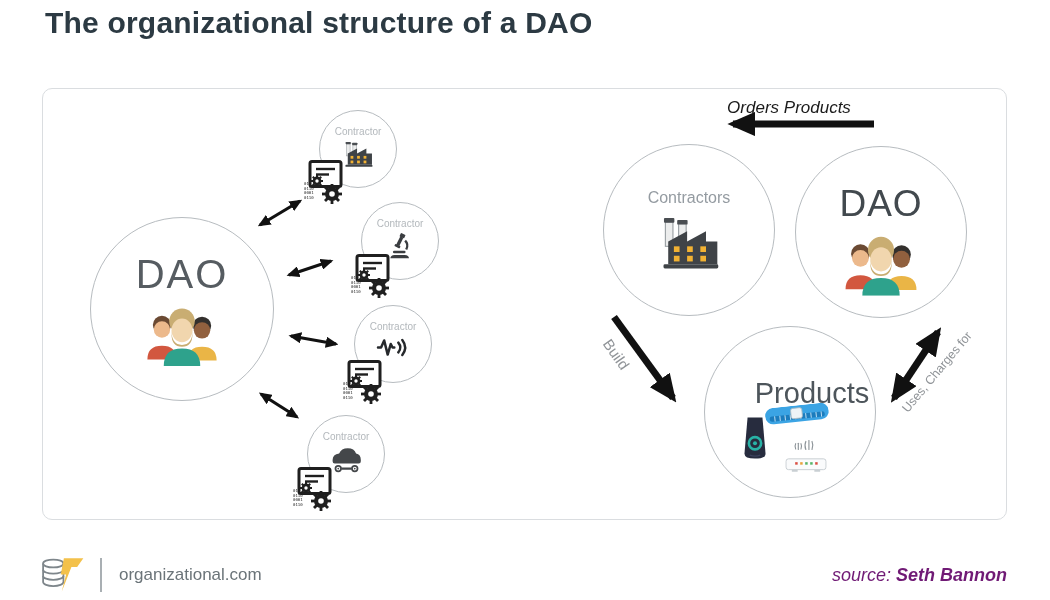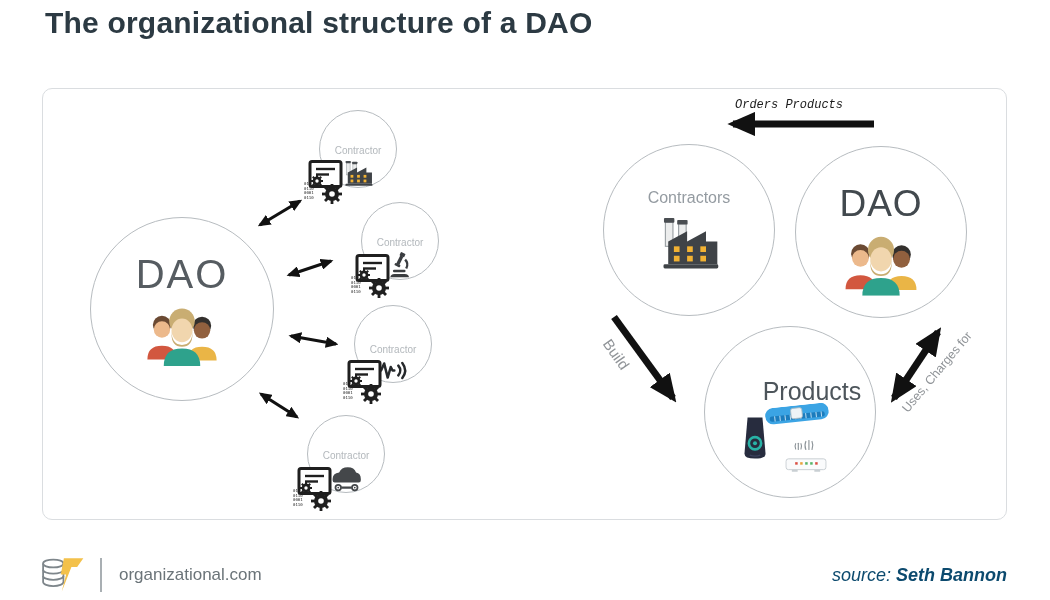--- a/index.html
+++ b/index.html
@@ -16,21 +16,21 @@
     border:1px solid #dadde0;border-radius:10px;background:#fff;
   }
   .circle{
     position:absolute;border:1.5px solid #b7bcc0;border-radius:50%;background:#fff;
     box-sizing:border-box;display:flex;flex-direction:column;align-items:center;
   }
   
   .dao-left{left:47px;top:128px;width:184px;height:184px;padding-top:34px;}
   .dao-left-label{font-size:40px;font-weight:300;color:#565c61;letter-spacing:2px;}
   .team-left{width:82px;height:64px;margin-top:5px;}
-  .contractor{width:78px;height:78px;padding-top:15px;border-width:1px;justify-content:flex-end;}
+  .contractor{width:78px;height:78px;padding-top:15px;border-width:1px;}
   .c1{left:276px;top:21px}.c2{left:318px;top:113px}.c3{left:311px;top:216px}.c4{left:264px;top:326px}
   .c-label{font-size:10px;color:#b3b8bc;}
   .c-icon{margin-top:4px;}
   .icon-factory-sm{width:34px;height:27px}
   .icon-micro{width:27px;height:27px}
   .icon-wave{width:34px;height:23px}
   .icon-car{width:33px;height:27px}
   .sc{position:absolute;width:40px;height:46px;}
   .sc svg{width:40px;height:46px;display:block;}
   .sc-code{
@@ -40,44 +40,44 @@
   }
   .s1{left:262px;top:69px}.s2{left:309px;top:163px}.s3{left:301px;top:269px}.s4{left:251px;top:376px}
   
   .big{width:172px;height:172px;}
   .contractors-c{left:560px;top:55px;padding-top:44px;}
   .dao-right{left:752px;top:57px;padding-top:36px;}
   .products-c{left:661px;top:237px;padding-top:50px;}
   .big-label{font-weight:300;}
   .contractors-label{font-size:16px;color:#949ba1;}
   .dao-right-label{font-size:37px;color:#42494e;letter-spacing:1px;}
-  .products-label{font-size:25px;color:#4d555b;margin-left:44px;}
+  .products-label{font-size:29px;color:#4d555b;margin-left:44px;}
   .factory-big{width:68px;height:55px;margin-top:9px;}
   .team-right{width:84px;height:66px;margin-top:5px;}
   .p-ico{position:absolute;}
   .p-speaker{left:36px;top:87px;width:28px;height:48px;}
   .p-band{left:60px;top:78px;width:64px;height:18px;transform:rotate(-6deg);}
   .p-wifi{left:88px;top:111px;width:23px;height:14px;}
   .p-router{left:79px;top:126px;width:44px;height:20px;}
   
   .orders-label{position:absolute;left:655px;top:9px;width:182px;text-align:center;
-    font-style:italic;font-weight:500;font-size:12px;color:#1b1b1b;font-family:Liberation Mono, monospace;}
+    font-style:italic;font-weight:500;font-size:17px;color:#1b1b1b;}
   .build-label{position:absolute;left:554px;top:262px;width:46px;transform:rotate(55deg);
     font-size:15px;color:#909498;}
   .uses-label{position:absolute;left:838px;top:276px;width:112px;transform:rotate(-50deg);
     font-size:12.5px;color:#909498;text-align:center;}
   .arrows{position:absolute;left:0;top:0;width:963px;height:430px;pointer-events:none;}
   .thin{stroke:#111;stroke-width:3.2;}
   .thick{stroke:#111;stroke-width:7;}
   
   .footer{position:absolute;left:0;top:552px;width:1050px;height:46px;display:flex;align-items:center;}
   .logo{margin-left:40px;width:46px;height:40px;}
   .divider{width:2px;height:34px;background:#a9afb3;margin-left:14px;margin-right:17px;}
   .site{font-size:17px;color:#6b7479;}
-  .source{margin-left:auto;margin-right:43px;font-size:18px;font-style:italic;color:#0c4a6e;}
+  .source{margin-left:auto;margin-right:43px;font-size:18px;font-style:italic;color:#701a75;}
   .source .name{font-weight:700;margin-left:5px;}
   .defs-hidden{position:absolute;width:0;height:0;overflow:hidden;}
 </style>
 </head>
 <body>
 
 <svg class="defs-hidden" aria-hidden="true">
   <defs>
     <symbol id="sym-team" viewBox="0 0 90 70">
       <circle cx="23" cy="25" r="10" fill="#6b4a33"></circle>

